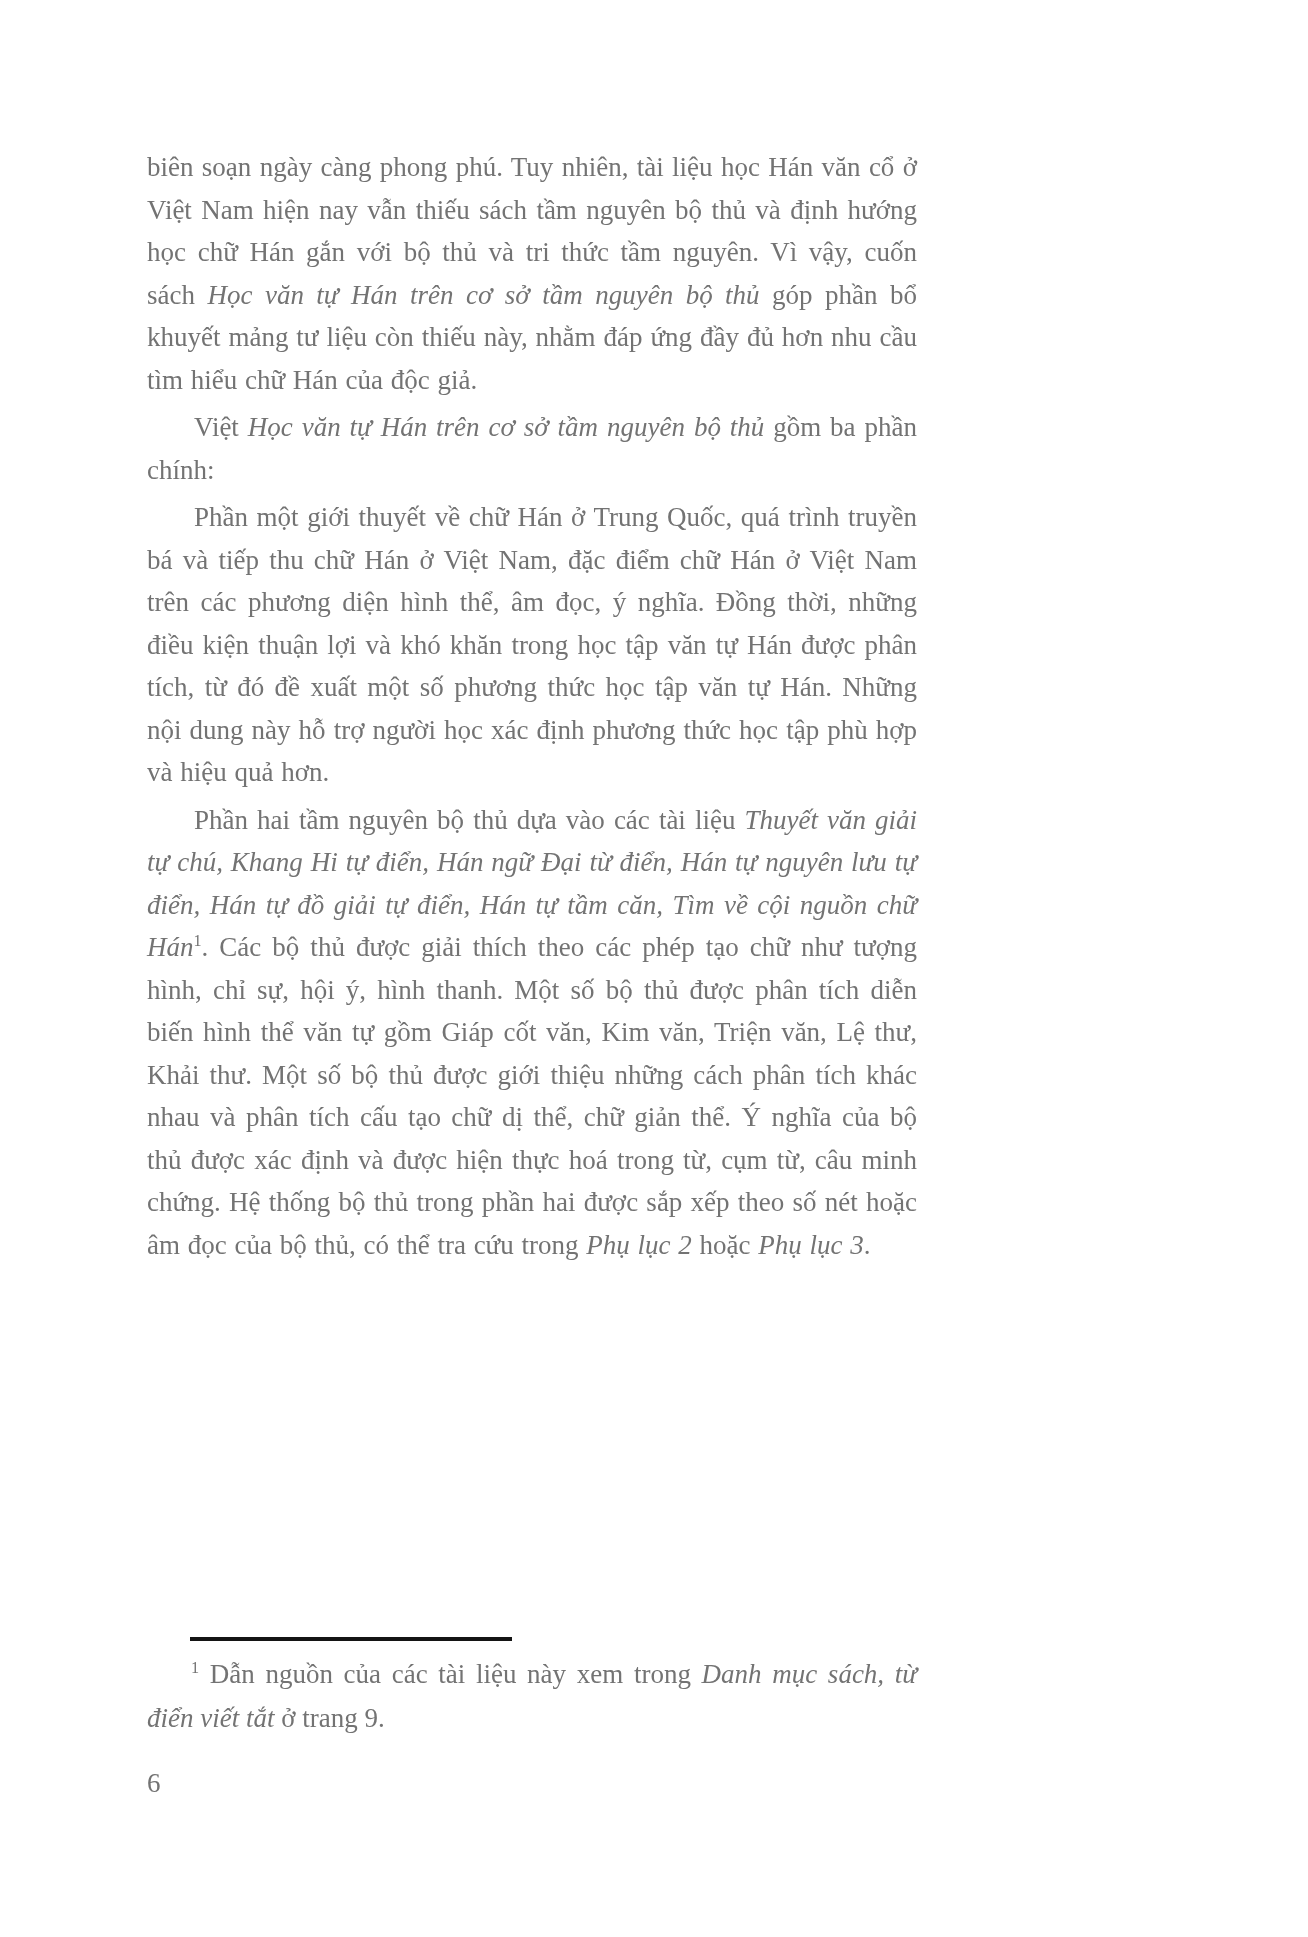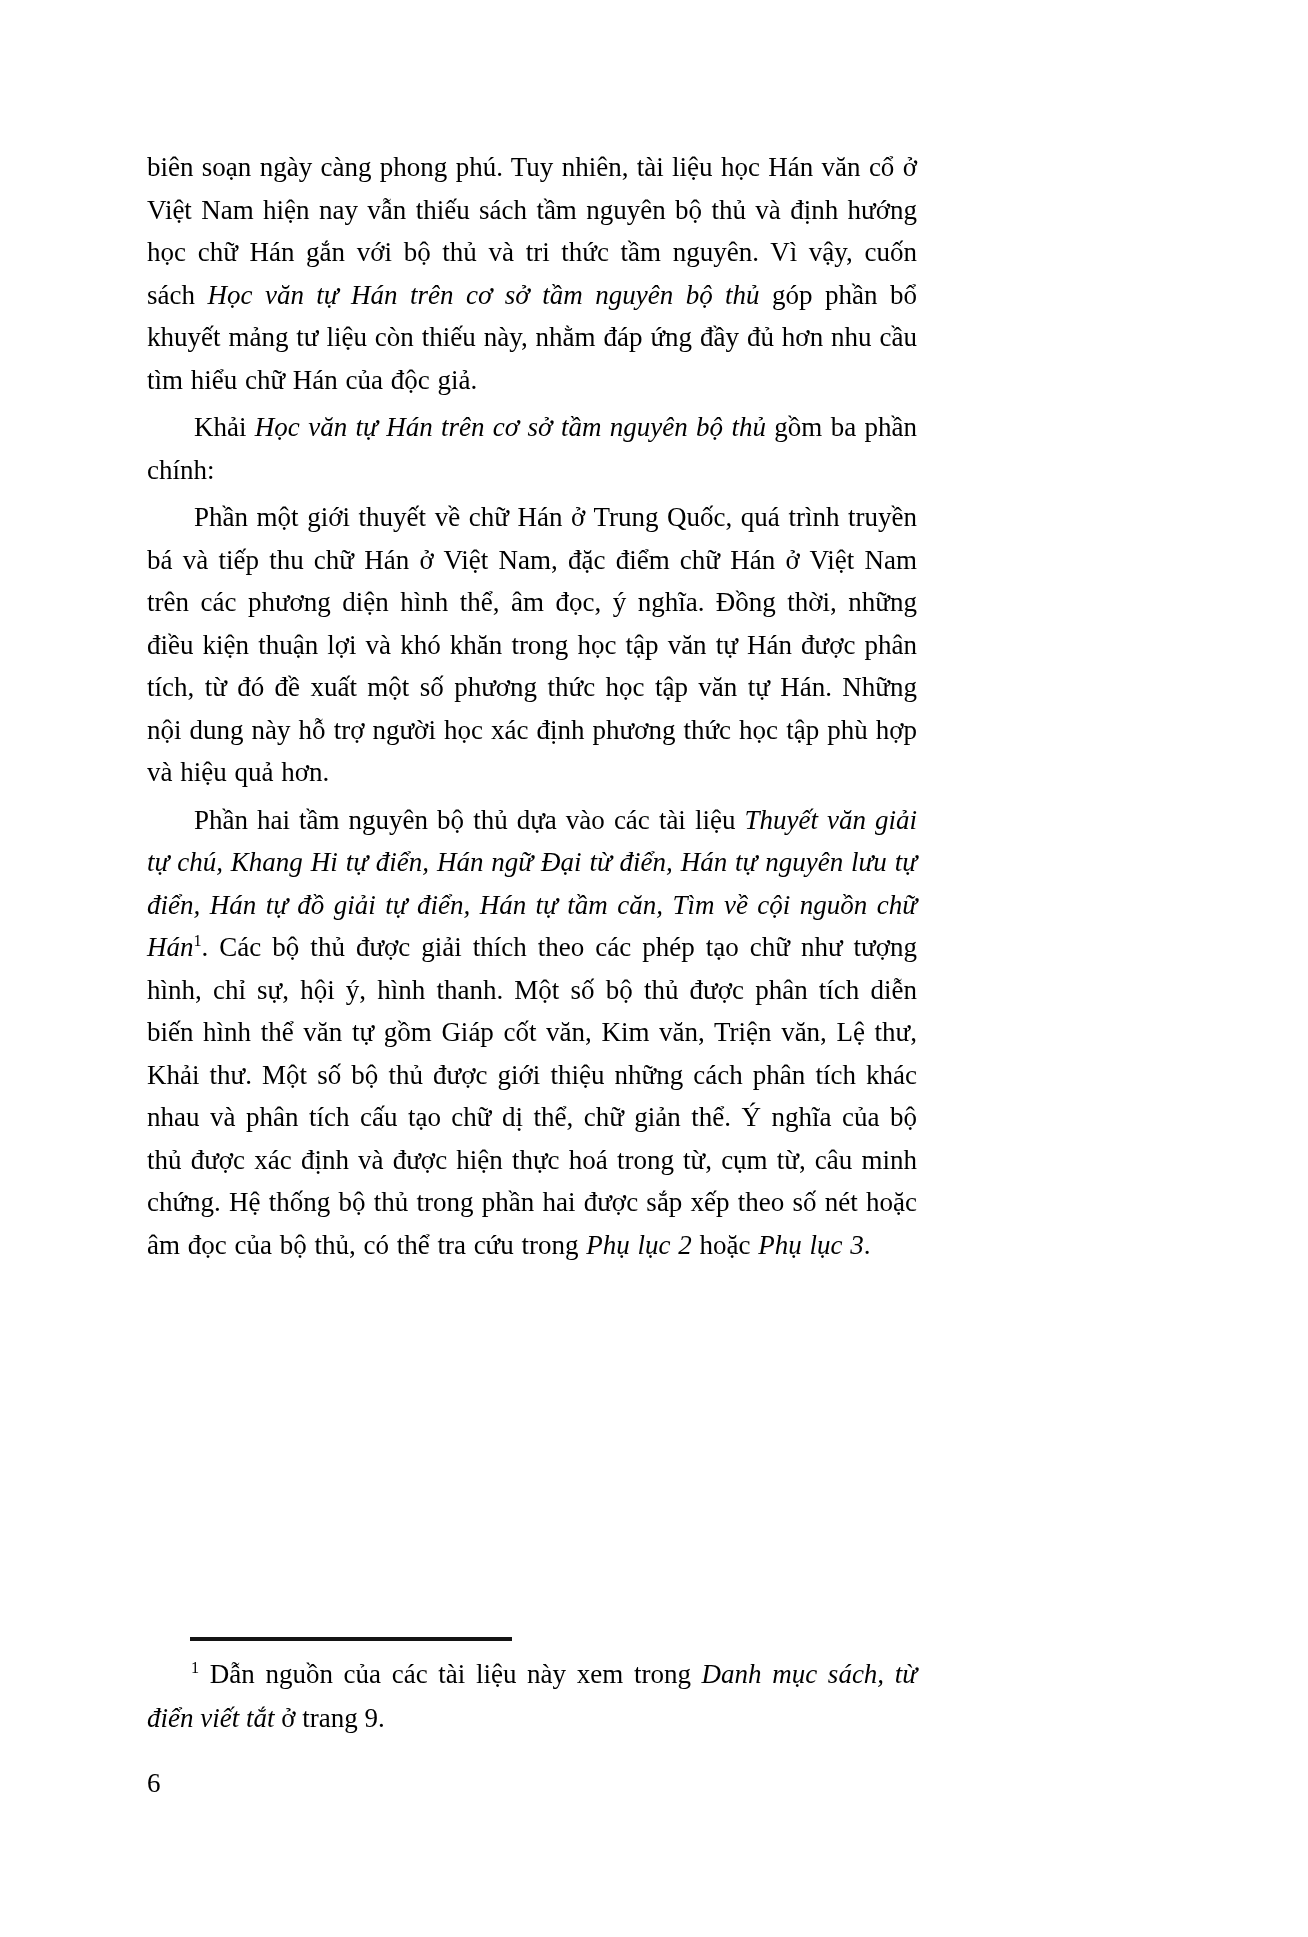--- a/index.html
+++ b/index.html
@@ -5,21 +5,21 @@
   html, body {
     margin: 0;
     padding: 0;
     background: #ffffff;
   }
   .page {
     position: relative;
     width: 1308px;
     height: 1937px;
     background: #ffffff;
-    color: #000000;
+    color: #737373;
     font-family: "Liberation Serif", "DejaVu Serif", serif;
     overflow: hidden;
   }
   .text-block {
     position: absolute;
     left: 147px;
     top: 146px;
     width: 770px;
     font-size: 27px;
     line-height: 42.5px;
@@ -68,21 +68,21 @@
 </style>
 </head>
 <body>
 
 <div class="page">
 
   <main class="text-block">
 
     <p class="para no-indent"><span>biên soạn ngày càng phong phú. Tuy nhiên, tài liệu học Hán văn cổ ở Việt Nam hiện nay vẫn thiếu sách tầm nguyên bộ thủ và định hướng học chữ Hán gắn với bộ thủ và tri thức tầm nguyên. Vì vậy, cuốn sách </span><span class="it">Học văn tự Hán trên cơ sở tầm nguyên bộ thủ</span><span> góp phần bổ khuyết mảng tư liệu còn thiếu này, nhằm đáp ứng đầy đủ hơn nhu cầu tìm hiểu chữ Hán của độc giả.</span></p>
 
-    <p class="para"><span>Khải </span><span class="it">Học văn tự Hán trên cơ sở tầm nguyên bộ thủ</span><span> gồm ba phần chính:</span></p>
+    <p class="para"><span>Việt </span><span class="it">Học văn tự Hán trên cơ sở tầm nguyên bộ thủ</span><span> gồm ba phần chính:</span></p>
 
     <p class="para"><span>Phần một giới thuyết về chữ Hán ở Trung Quốc, quá trình truyền bá và tiếp thu chữ Hán ở Việt Nam, đặc điểm chữ Hán ở Việt Nam trên các phương diện hình thể, âm đọc, ý nghĩa. Đồng thời, những điều kiện thuận lợi và khó khăn trong học tập văn tự Hán được phân tích, từ đó đề xuất một số phương thức học tập văn tự Hán. Những nội dung này hỗ trợ người học xác định phương thức học tập phù hợp và hiệu quả hơn.</span></p>
 
     <p class="para"><span>Phần hai tầm nguyên bộ thủ dựa vào các tài liệu </span><span class="it">Thuyết văn giải tự chú, Khang Hi tự điển, Hán ngữ Đại từ điển, Hán tự nguyên lưu tự điển, Hán tự đồ giải tự điển, Hán tự tầm căn, Tìm về cội nguồn chữ Hán</span><span class="sup">1</span><span>. Các bộ thủ được giải thích theo các phép tạo chữ như tượng hình, chỉ sự, hội ý, hình thanh. Một số bộ thủ được phân tích diễn biến hình thể văn tự gồm Giáp cốt văn, Kim văn, Triện văn, Lệ thư, Khải thư. Một số bộ thủ được giới thiệu những cách phân tích khác nhau và phân tích cấu tạo chữ dị thể, chữ giản thể. Ý nghĩa của bộ thủ được xác định và được hiện thực hoá trong từ, cụm từ, câu minh chứng. Hệ thống bộ thủ trong phần hai được sắp xếp theo số nét hoặc âm đọc của bộ thủ, có thể tra cứu trong </span><span class="it">Phụ lục 2</span><span> hoặc </span><span class="it">Phụ lục 3</span><span>.</span></p>
 
   </main>
 
   <div class="footnote-rule"></div>
 
   <div class="footnote"><span class="sup">1</span><span> Dẫn nguồn của các tài liệu này xem trong </span><span class="it">Danh mục sách, từ điển viết tắt</span><span> ở trang 9.</span></div>

